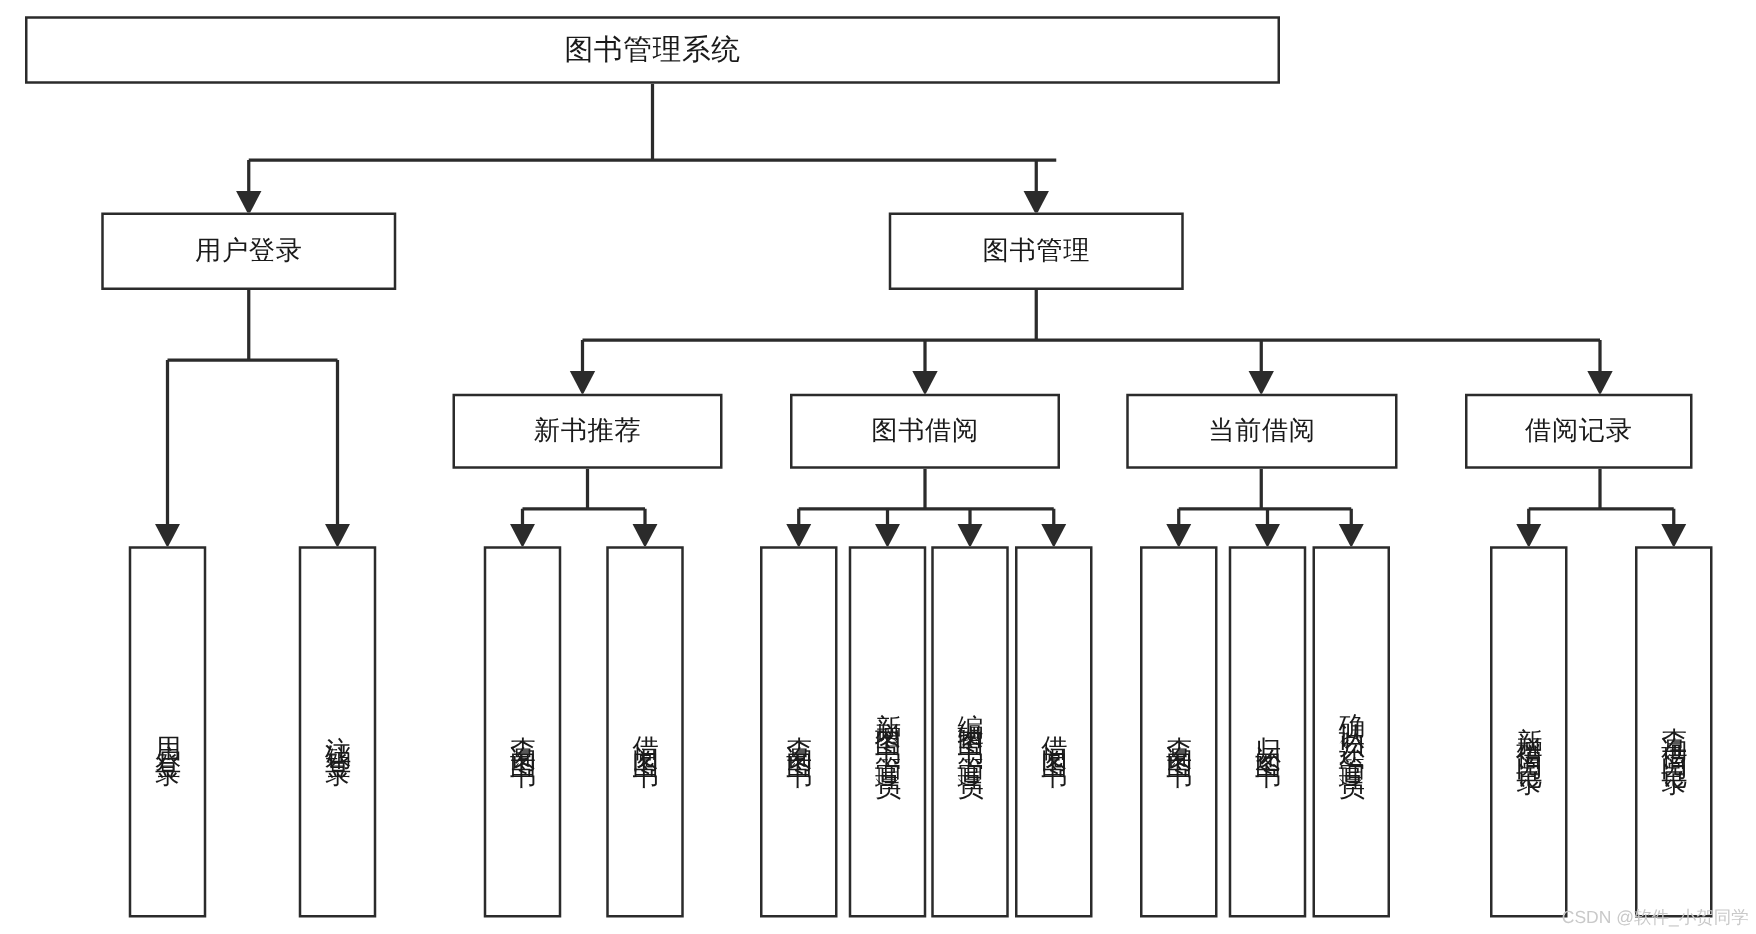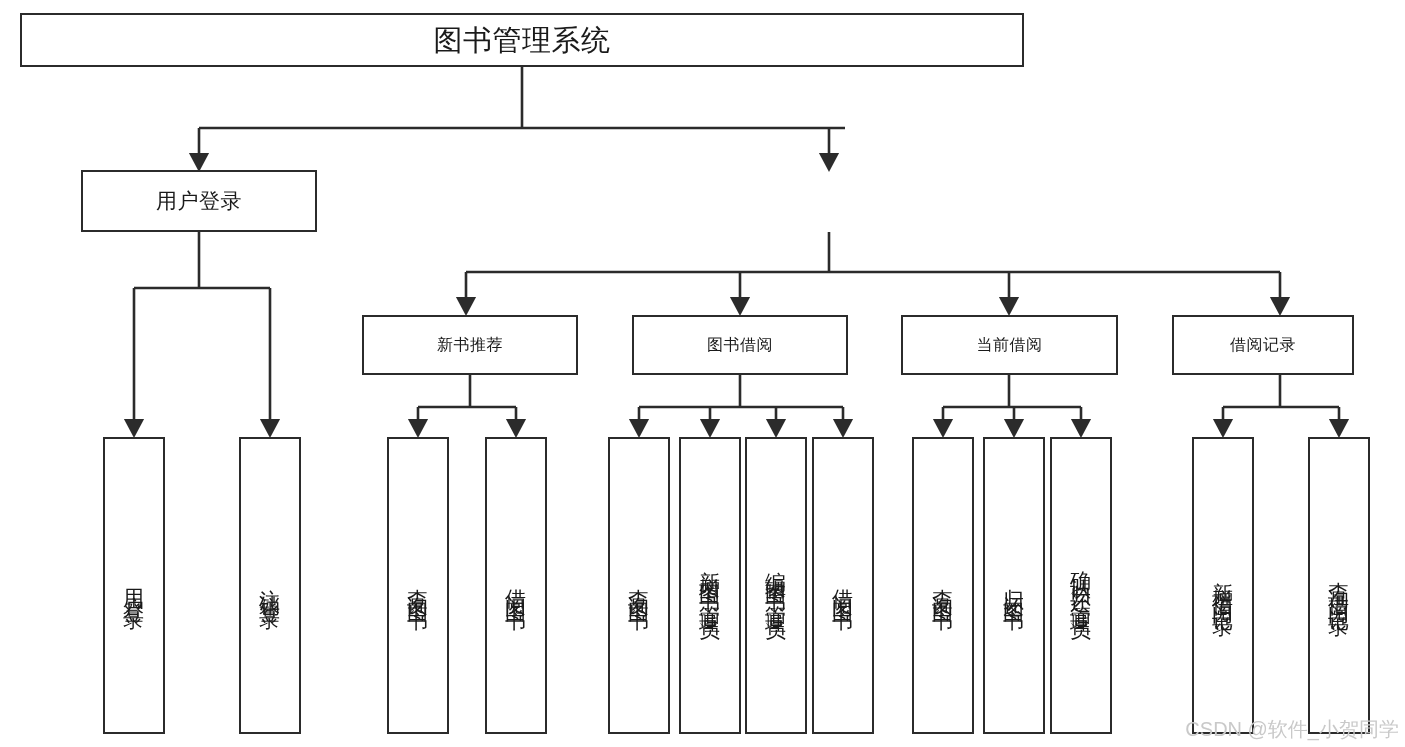--- a/index.html
+++ b/index.html
@@ -20,38 +20,38 @@
     align-items:center;
     justify-content:center;
     overflow:hidden;
   }
   .node .label{
     color:#1a1a1a;
     line-height:1.18;
     white-space:nowrap;
     letter-spacing:0.5px;
   }
-  .node.root .label{font-size:29px;}
+  .node.root .label{font-size:23px;}
   .node.l1 .label{font-size:21px;}
-  .node.l2 .label{font-size:16px;}
+  .node.l2 .label{font-size:21px;}
   .node.leaf{align-items:center;justify-content:center;}
   .node.leaf .label{
     writing-mode:vertical-rl;
     text-orientation:upright;
     font-size:21px;
     letter-spacing:7px;
     line-height:1;
     white-space:nowrap;
     text-align:center;
   }
   .watermark{
     position:absolute;
     right:6px;
     bottom:4px;
-    font-size:20px;
+    font-size:14px;
     color:#c9c9c9;
     white-space:nowrap;
     user-select:none;
   }
 </style>
 </head>
 <body>
 
 <div id="canvas">
 
@@ -105,20 +105,23 @@
     </g>
   </svg>
 
   <div class="node root" style="left:20px;top:13px;width:1004px;height:54px;">
     <span class="label">图书管理系统</span>
   </div>
 
   <div class="node l1" style="left:81px;top:170px;width:236px;height:62px;">
     <span class="label">用户登录</span>
   </div>
+  <div class="node l1" style="left:711px;top:170px;width:236px;height:62px;">
+    <span class="label">图书管理</span>
+  </div>
 
   <div class="node l2" style="left:362px;top:315px;width:216px;height:60px;">
     <span class="label">新书推荐</span>
   </div>
   <div class="node l2" style="left:632px;top:315px;width:216px;height:60px;text-align:center;">
     <span class="label">图书借阅</span>
   </div>
   <div class="node l2" style="left:901px;top:315px;width:217px;height:60px;">
     <span class="label">当前借阅</span>
   </div>

